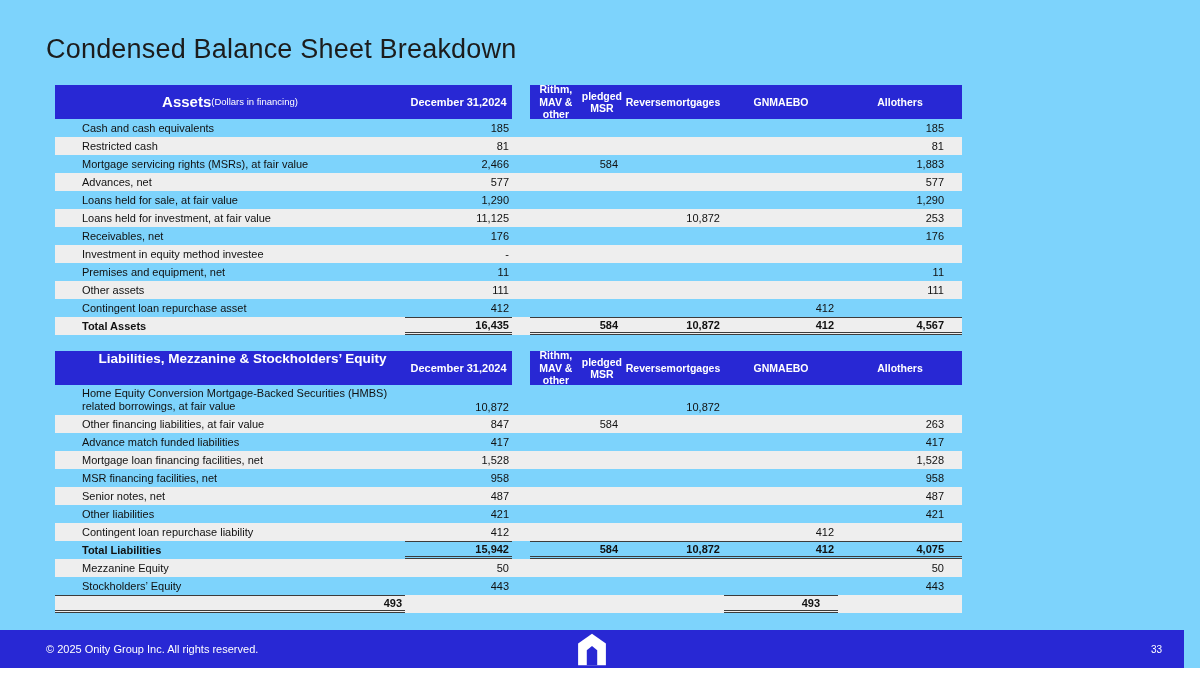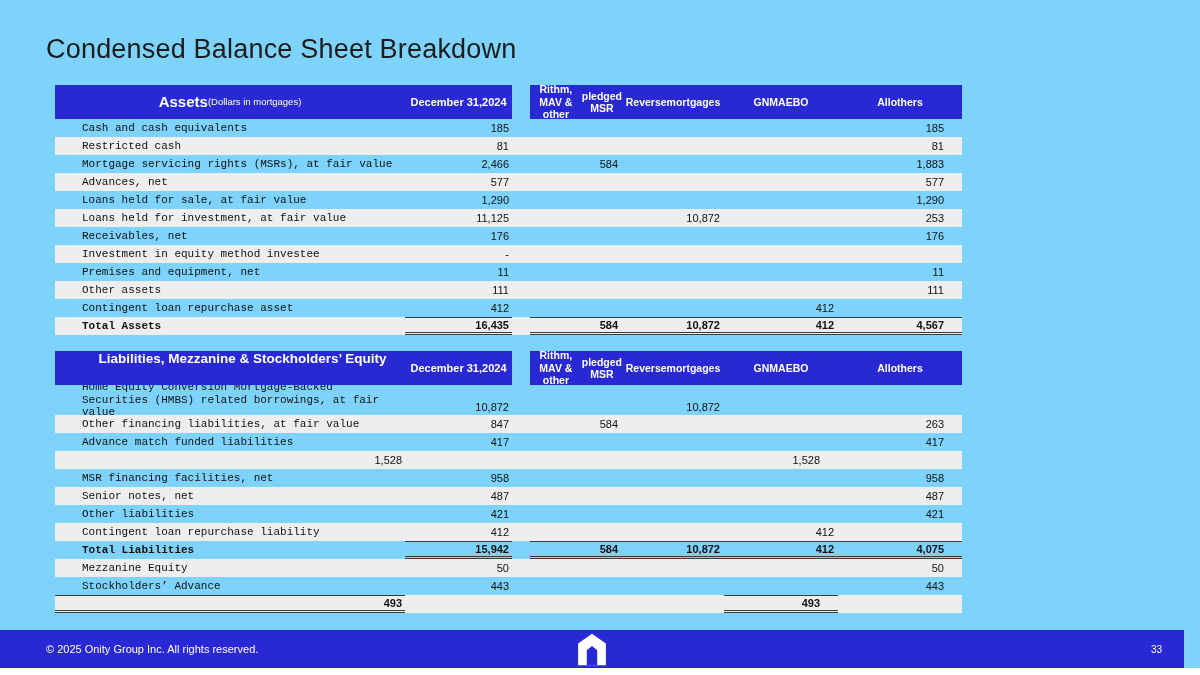--- a/index.html
+++ b/index.html
@@ -29,21 +29,21 @@
   .title-left{align-items:flex-start;text-align:left;padding-left:25px;}
   .title-left .h-title{font-size:13.5px;}
   .h-date{font-size:11px;font-weight:bold;}
   .hcol{font-size:10.5px;font-weight:bold;}
 
   
   .trow{height:18px;font-size:11px;color:#111;}
   .trow.shade{background:var(--stripe);}
   .trow.tall{height:30px;}
   .cell{display:flex;align-items:center;height:100%;}
-  .cell.label{padding-left:27px;white-space:nowrap;overflow:hidden;line-height:1.15;font-family:Liberation Mono, monospace;}
+  .cell.label{padding-left:27px;white-space:nowrap;overflow:hidden;line-height:1.15;}
   .tall .cell.label{white-space:normal;}
   .cell.val{justify-content:flex-end;padding-right:4px;}
   .val.c0{padding-right:3px;}
   .val.c4{padding-right:18px;}
   .tall .cell.val{align-items:flex-end;padding-bottom:2px;}
   .trow.total{font-weight:bold;}
   .trow.total .cell.label{}
   .trow.ratio{font-weight:bold;}
   .trow.ratio .cell.label{padding-left:9px;}
   .val.topline{border-top:1px solid var(--line);}
@@ -59,21 +59,21 @@
 <body>
 
 <div class="slide">
 
   <div class="page-title">Condensed Balance Sheet Breakdown</div>
 
   <div class="tbl" id="assets-table">
     <div class="grid hdr">
       <div class="hcell">
         <span class="h-title">Assets</span>
-        <span class="h-sub">(Dollars in mortgages)</span>
+        <span class="h-sub">(Dollars in financing)</span>
       </div>
       <div class="hcell h-date">
         <span>December 31,</span>
         <span>2024</span>
       </div>
       <div class="hgap"></div>
       <div class="hcell hcol">
         <span>Rithm, MAV &amp; other</span>
         <span>pledged MSR</span>
       </div>
@@ -251,20 +251,21 @@
         <div class="grid trow normal">
           <div class="cell label">Advance match funded liabilities</div>
           <div class="cell val c0">417</div>
           <div class="cell gap"></div>
           <div class="cell val c1"></div>
           <div class="cell val c2"></div>
           <div class="cell val c3"></div>
           <div class="cell val c4">417</div>
         </div>
         <div class="grid trow normal shade">
+          <div class="cell label">Mortgage loan financing facilities, net</div>
           <div class="cell val c0">1,528</div>
           <div class="cell gap"></div>
           <div class="cell val c1"></div>
           <div class="cell val c2"></div>
           <div class="cell val c3"></div>
           <div class="cell val c4">1,528</div>
         </div>
         <div class="grid trow normal">
           <div class="cell label">MSR financing facilities, net</div>
           <div class="cell val c0">958</div>
@@ -313,21 +314,21 @@
         <div class="grid trow normal shade">
           <div class="cell label">Mezzanine Equity</div>
           <div class="cell val c0">50</div>
           <div class="cell gap"></div>
           <div class="cell val c1"></div>
           <div class="cell val c2"></div>
           <div class="cell val c3"></div>
           <div class="cell val c4">50</div>
         </div>
         <div class="grid trow normal">
-          <div class="cell label">Stockholders’ Advance</div>
+          <div class="cell label">Stockholders’ Equity</div>
           <div class="cell val c0">443</div>
           <div class="cell gap"></div>
           <div class="cell val c1"></div>
           <div class="cell val c2"></div>
           <div class="cell val c3"></div>
           <div class="cell val c4">443</div>
         </div>
         <div class="grid trow total shade">
           <div class="cell val c0 topline dbl">493</div>
           <div class="cell gap"></div>

